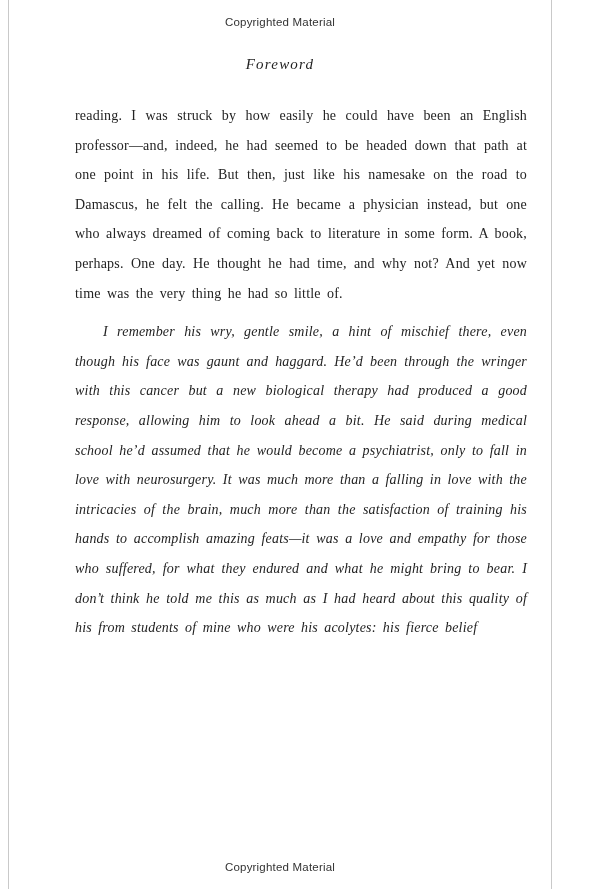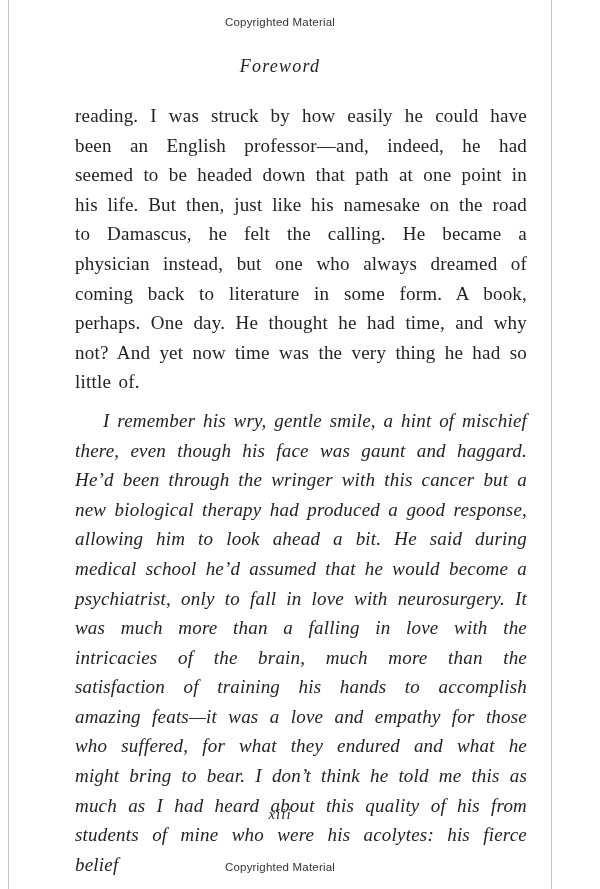--- a/index.html
+++ b/index.html
@@ -42,35 +42,35 @@
   .chapter-heading {
     position: absolute;
     top: 56px;
     left: 0;
     right: 0;
     margin: 0;
     text-align: center;
     font-family: "Liberation Serif", serif;
     font-style: italic;
     font-weight: normal;
-    font-size: 18px;
+    font-size: 15px;
     letter-spacing: 1.2px;
     color: #1f1f1f;
   }
 
   .text-block {
     position: absolute;
     top: 101px;
     left: 75px;
     width: 452px;
   }
   .para {
     margin: 0;
     text-align: justify;
-    font-size: 19px;
+    font-size: 14px;
     line-height: 29.6px;
     word-spacing: 2.6px;
     letter-spacing: 0.2px;
     color: #232323;
   }
   .para.indented {
     text-indent: 28px;
     margin-top: 9px;
     font-style: italic;
   }
@@ -96,16 +96,15 @@
 
   <div class="copyright-notice top">Copyrighted Material</div>
 
   <h1 class="chapter-heading">Foreword</h1>
 
   <div class="text-block">
     <p class="para">reading. I was struck by how easily he could have been an English professor—and, indeed, he had seemed to be headed down that path at one point in his life. But then, just like his namesake on the road to Damascus, he felt the calling. He became a physician instead, but one who always dreamed of coming back to literature in some form. A book, perhaps. One day. He thought he had time, and why not? And yet now time was the very thing he had so little of.</p>
     <p class="para indented">I remember his wry, gentle smile, a hint of mischief there, even though his face was gaunt and haggard. He’d been through the wringer with this cancer but a new biological therapy had produced a good response, allowing him to look ahead a bit. He said during medical school he’d assumed that he would become a psychiatrist, only to fall in love with neurosurgery. It was much more than a falling in love with the intricacies of the brain, much more than the satisfaction of training his hands to accomplish amazing feats—it was a love and empathy for those who suffered, for what they endured and what he might bring to bear. I don’t think he told me this as much as I had heard about this quality of his from students of mine who were his acolytes: his fierce belief</p>
   </div>
 
-  <div class="page-number">xiii</div>
 
   <div class="copyright-notice bottom">Copyrighted Material</div>
 </div>
 
 </body></html>

